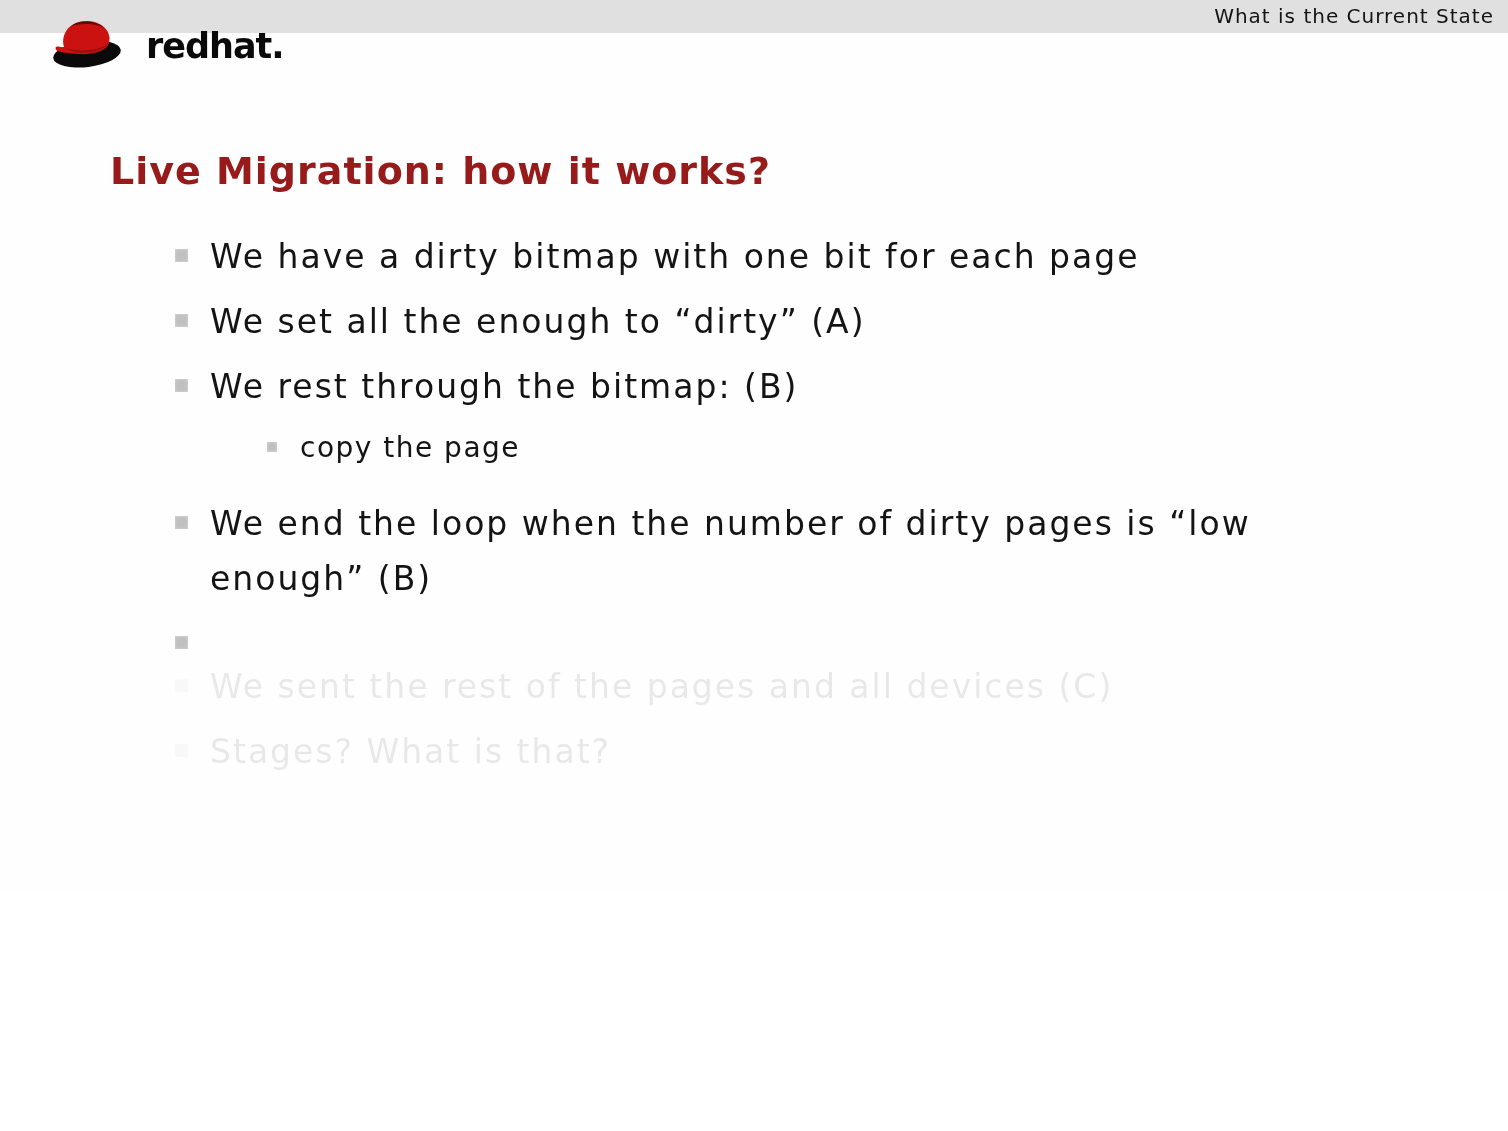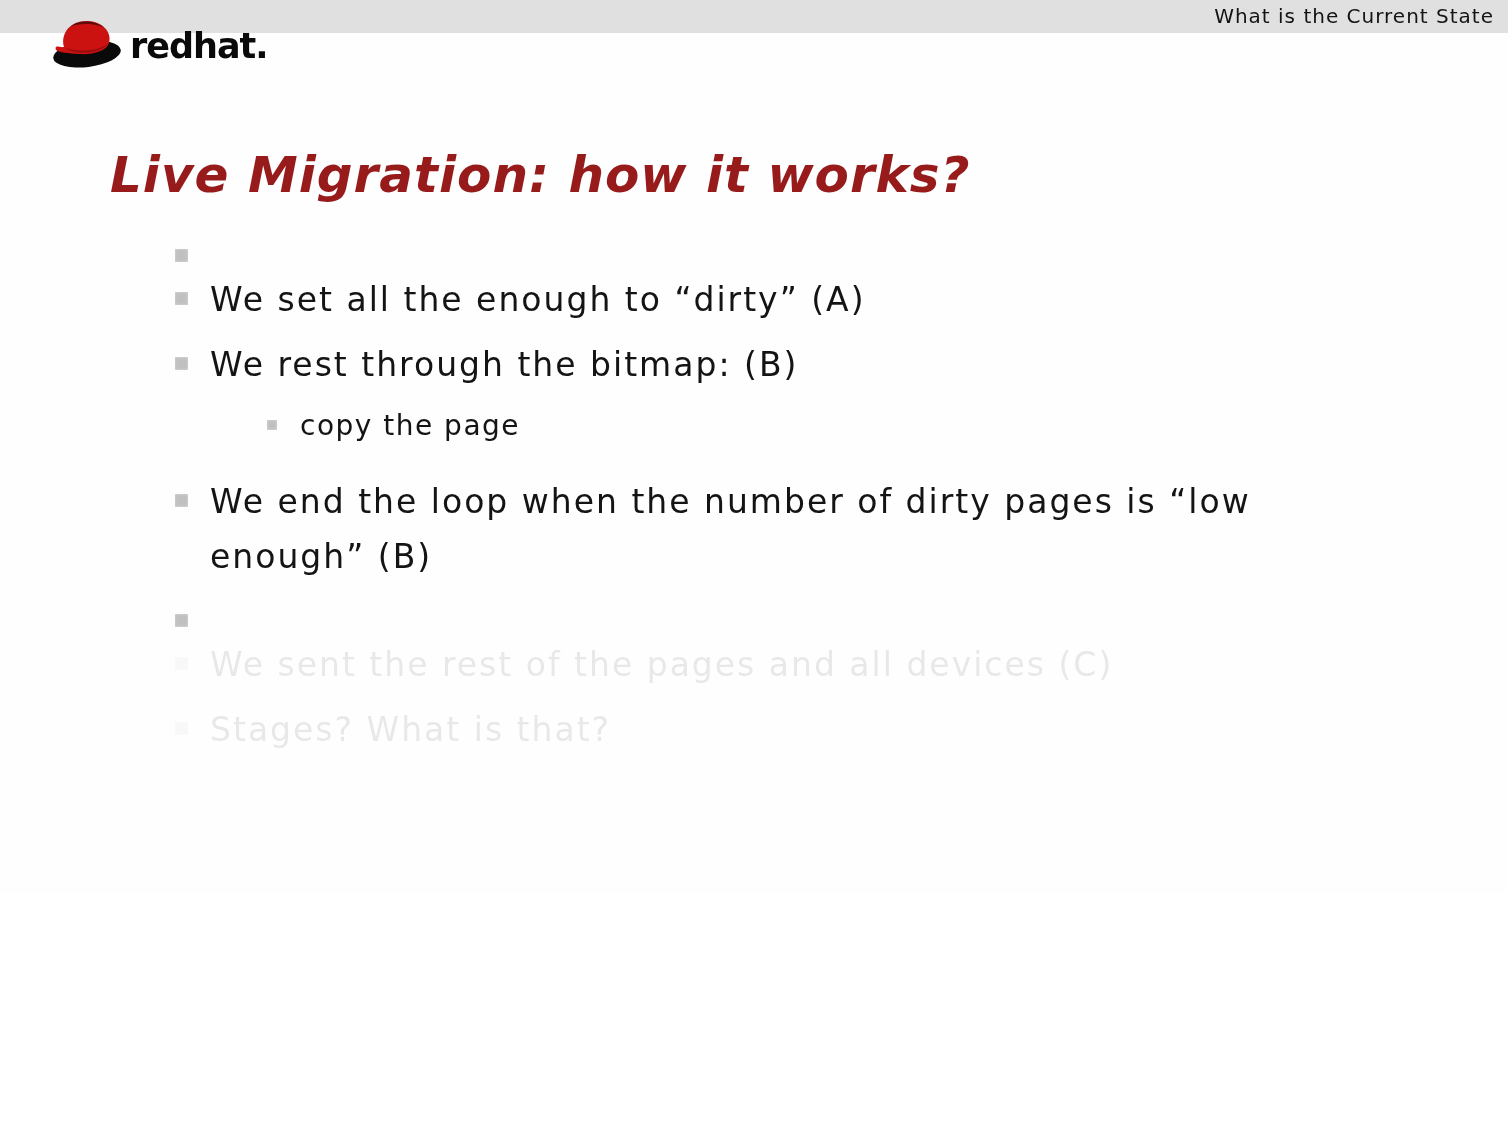--- a/index.html
+++ b/index.html
@@ -44,35 +44,35 @@
     gap: 8px;
   }
   .logo-hat { display: block; }
   .logo-word {
     font-size: 35px;
     color: #0a0a0a;
     letter-spacing: -1px;
     line-height: 1;
     padding-bottom: 6px;
     white-space: nowrap;
+    margin-left: 16px;
   }
   .logo-word .w-bold  { font-weight: 900; }
   .logo-word .w-light { font-weight: 700; }
 
   
   .slide-title {
     position: absolute;
-    top: 112px;
+    top: 124px;
     left: 110px;
-    font-size: 50px;
+    font-size: 38px;
     font-weight: bold;
     letter-spacing: 1px;
     color: var(--accent, #971b1b);
     white-space: nowrap;
-    font-style: italic;
   }
 
   
   .bullets {
     position: absolute;
     top: 229px;
     left: 175px;
     width: 1180px;
   }
   .row {
@@ -135,20 +135,21 @@
       <span class="w-bold">red</span><span class="w-light">hat.</span>
     </div>
   </div>
 
   <h1 class="slide-title">Live Migration: how it works?</h1>
 
   <div class="bullets">
 
     <div class="row l1">
       <span class="sq"></span>
+      <span class="btext">We have a dirty bitmap with one bit for each page</span>
     </div>
 
     <div class="row l1">
       <span class="sq"></span>
       <span class="btext">We set all the enough to “dirty” (A)</span>
     </div>
 
     <div class="row l1">
       <span class="sq"></span>
       <span class="btext">We rest through the bitmap: (B)</span>

